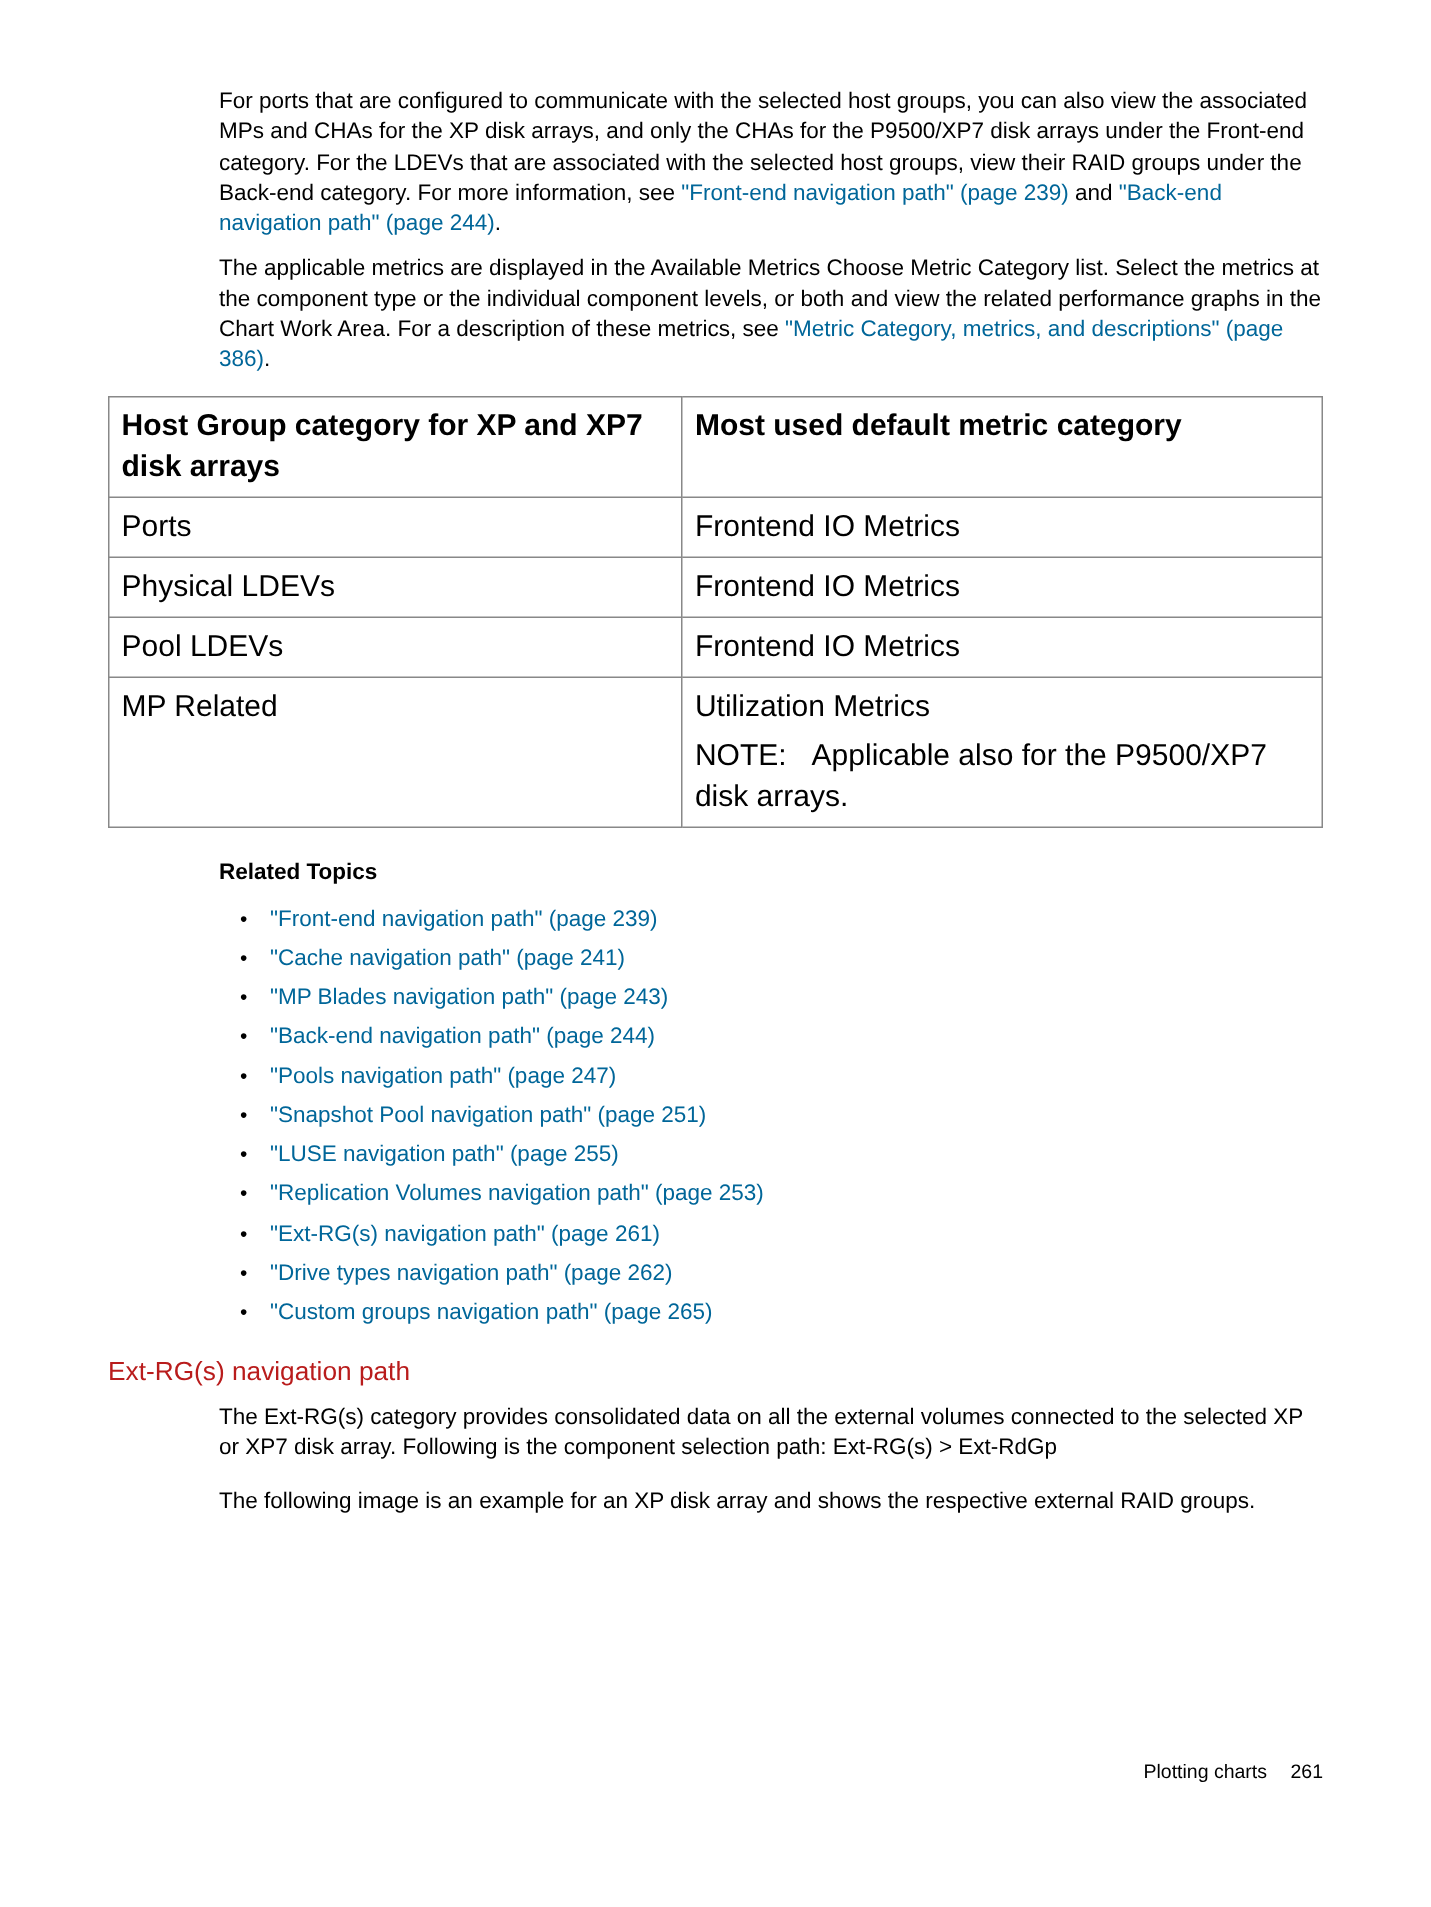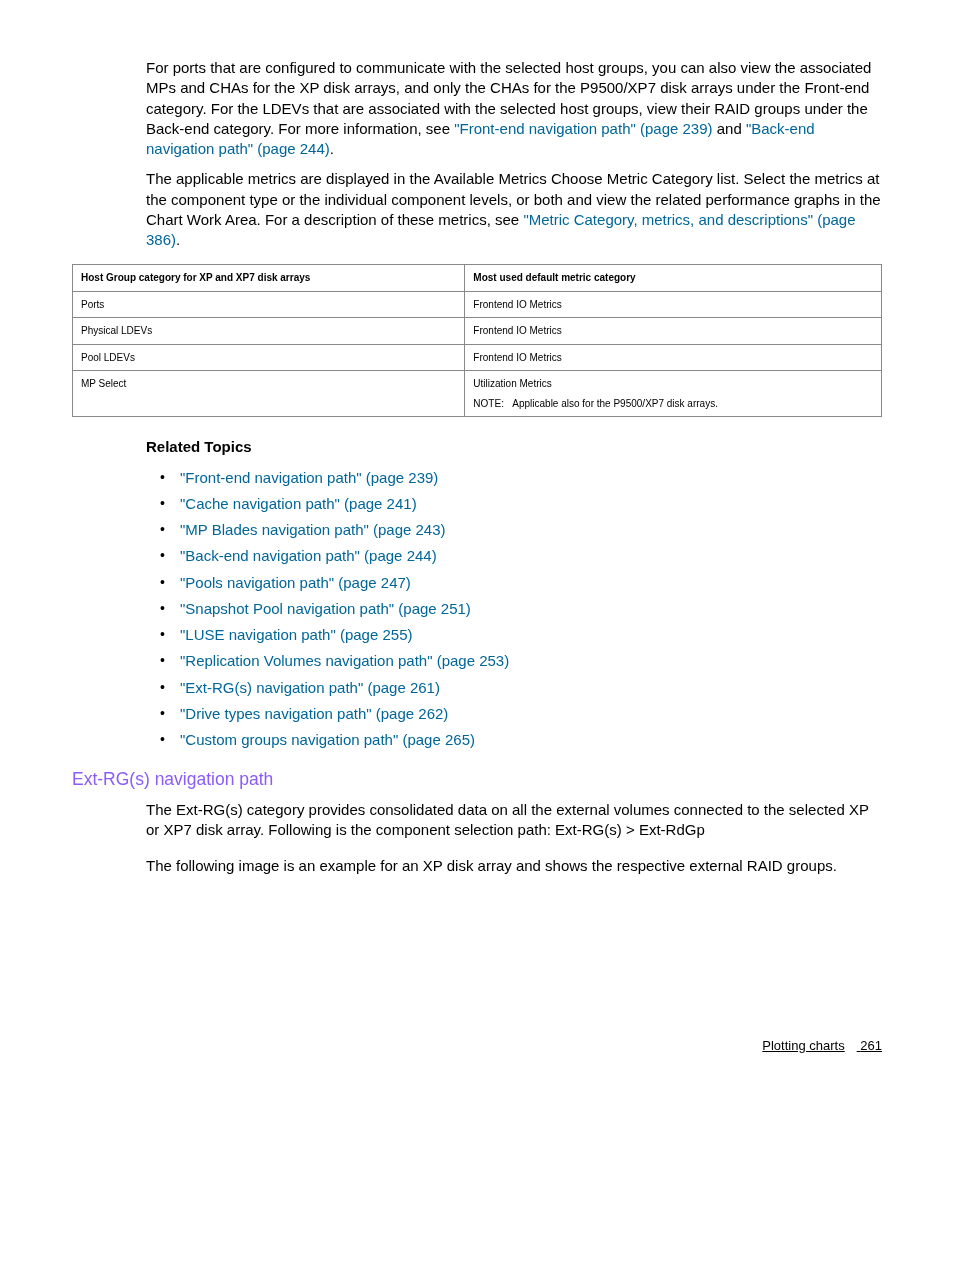--- a/index.html
+++ b/index.html
@@ -18,21 +18,21 @@
   p { margin: 0 0 10px 0; }
   a.link {
     color: #006699;
     text-decoration: none;
   }
   strong { font-weight: normal; }
   table {
     border-collapse: collapse;
     width: 100%;
     margin: 14px 12px 20px 0;
-    font-size: 10px;
+    font-size: 20px;
     border-radius: 15px;
   }
   td, th {
     border: 1px solid #888;
     padding: 6px 8px;
     vertical-align: top;
     text-align: left;
   }
   th {
     font-weight: bold;
@@ -55,29 +55,28 @@
   ul.related li::before {
     content: "•";
     position: absolute;
     left: 14px;
     color: #000;
     font-size: 14px;
   }
   h2.section-heading {
     font-size: 17.5px;
     font-weight: normal;
-    color: #8b5cf6;
+    color: #b91c1c;
     margin: 18px 0 8px 0;
   }
   .footer {
     position: relative;
     margin-top: 160px;
     text-align: right;
     font-size: 13px;
-    text-decoration: underline;
   }
   .footer .label { margin-right: 12px; }
   .note-label { font-weight: normal; }
 </style>
 </head>
 <body>
 
 <div class="content-indent">
   <p>
     <span>For ports that are configured to communicate with the selected host groups, you can also view the associated MPs and CHAs for the XP disk arrays, and only the CHAs for the P9500/XP7 disk arrays under the </span><strong>Front-end</strong><span> category. For the LDEVs that are associated with the selected host groups, view their RAID groups under the </span><strong>Back-end</strong><span> category. For more information, see </span><a class="link" href="#">"Front-end navigation path" (page 239)</a><span> and </span><a class="link" href="#">"Back-end navigation path" (page 244)</a><span>.</span>
@@ -101,21 +100,21 @@
   </tr>
   <tr>
     <td>Physical LDEVs</td>
     <td>Frontend IO Metrics</td>
   </tr>
   <tr>
     <td>Pool LDEVs</td>
     <td>Frontend IO Metrics</td>
   </tr>
   <tr>
-    <td>MP Select</td>
+    <td>MP Related</td>
     <td>
       <div>Utilization Metrics</div>
       <div style="margin-top:6px;">
         <span class="note-label">NOTE:</span>&nbsp;&nbsp;&nbsp;<span>Applicable also for the P9500/XP7 disk arrays.</span>
       </div>
     </td>
   </tr>
 </tbody>
   </table>
 

